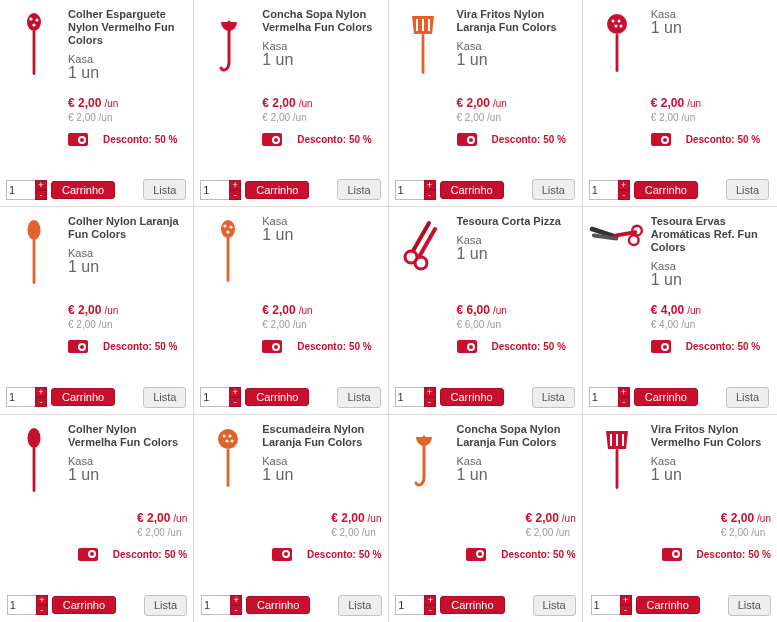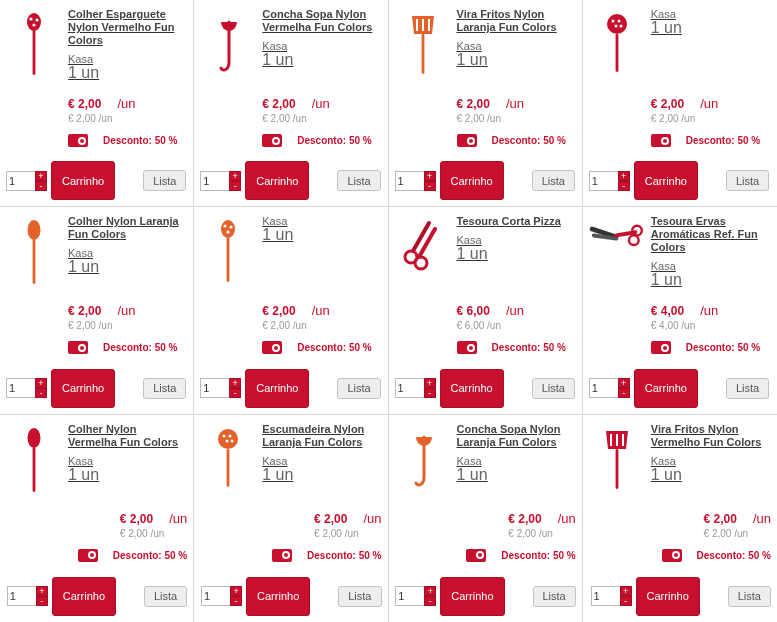--- a/index.html
+++ b/index.html
@@ -37,21 +37,21 @@
   }
   .thumb{
     width:56px;
     height:72px;
     flex:0 0 56px;
     display:flex;
     align-items:flex-start;
     justify-content:center;
     padding-top:2px;
   }
-  .info{flex:1 1 auto;min-width:0;text-decoration:underline;}
+  .info{flex:1 1 auto;min-width:0;}
   .pname{
     font-weight:bold;
     font-size:11px;
     color:#444;
     line-height:13px;
     margin:0 0 6px 0;
   }
   .brand{
     font-size:11px;
     color:#666;
@@ -67,23 +67,23 @@
     padding-left:62px;
   }
   .price{
     color:#c8102e;
     font-weight:bold;
     font-size:12px;
     display:inline-block;
   }
   .priceunit{
     color:#c8102e;
-    font-size:13px;
+    font-size:10px;
     font-weight:normal;
-    margin-left:16px;
+    margin-left:3px;
   }
   .oldprice{
     color:#999;
     font-size:10px;
     margin-top:2px;
   }
   .discount-row{
     margin-top:10px;
     padding-left:62px;
     display:flex;
@@ -154,21 +154,21 @@
     text-align:center;
     border:1px solid #a80d25;
     box-sizing:border-box;
     cursor:pointer;
   }
   .btn-cart{
     background:#c8102e;
     color:#fff;
     border:1px solid #a80d25;
     border-radius:3px;
-    height:39px;
+    height:18px;
     padding:0 10px;
     font-size:11px;
     font-family:"Liberation Sans", sans-serif;
     cursor:pointer;
   }
   .btn-list{
     background:#eeeeee;
     color:#555;
     border:1px solid #c3c3c3;
     border-radius:3px;

